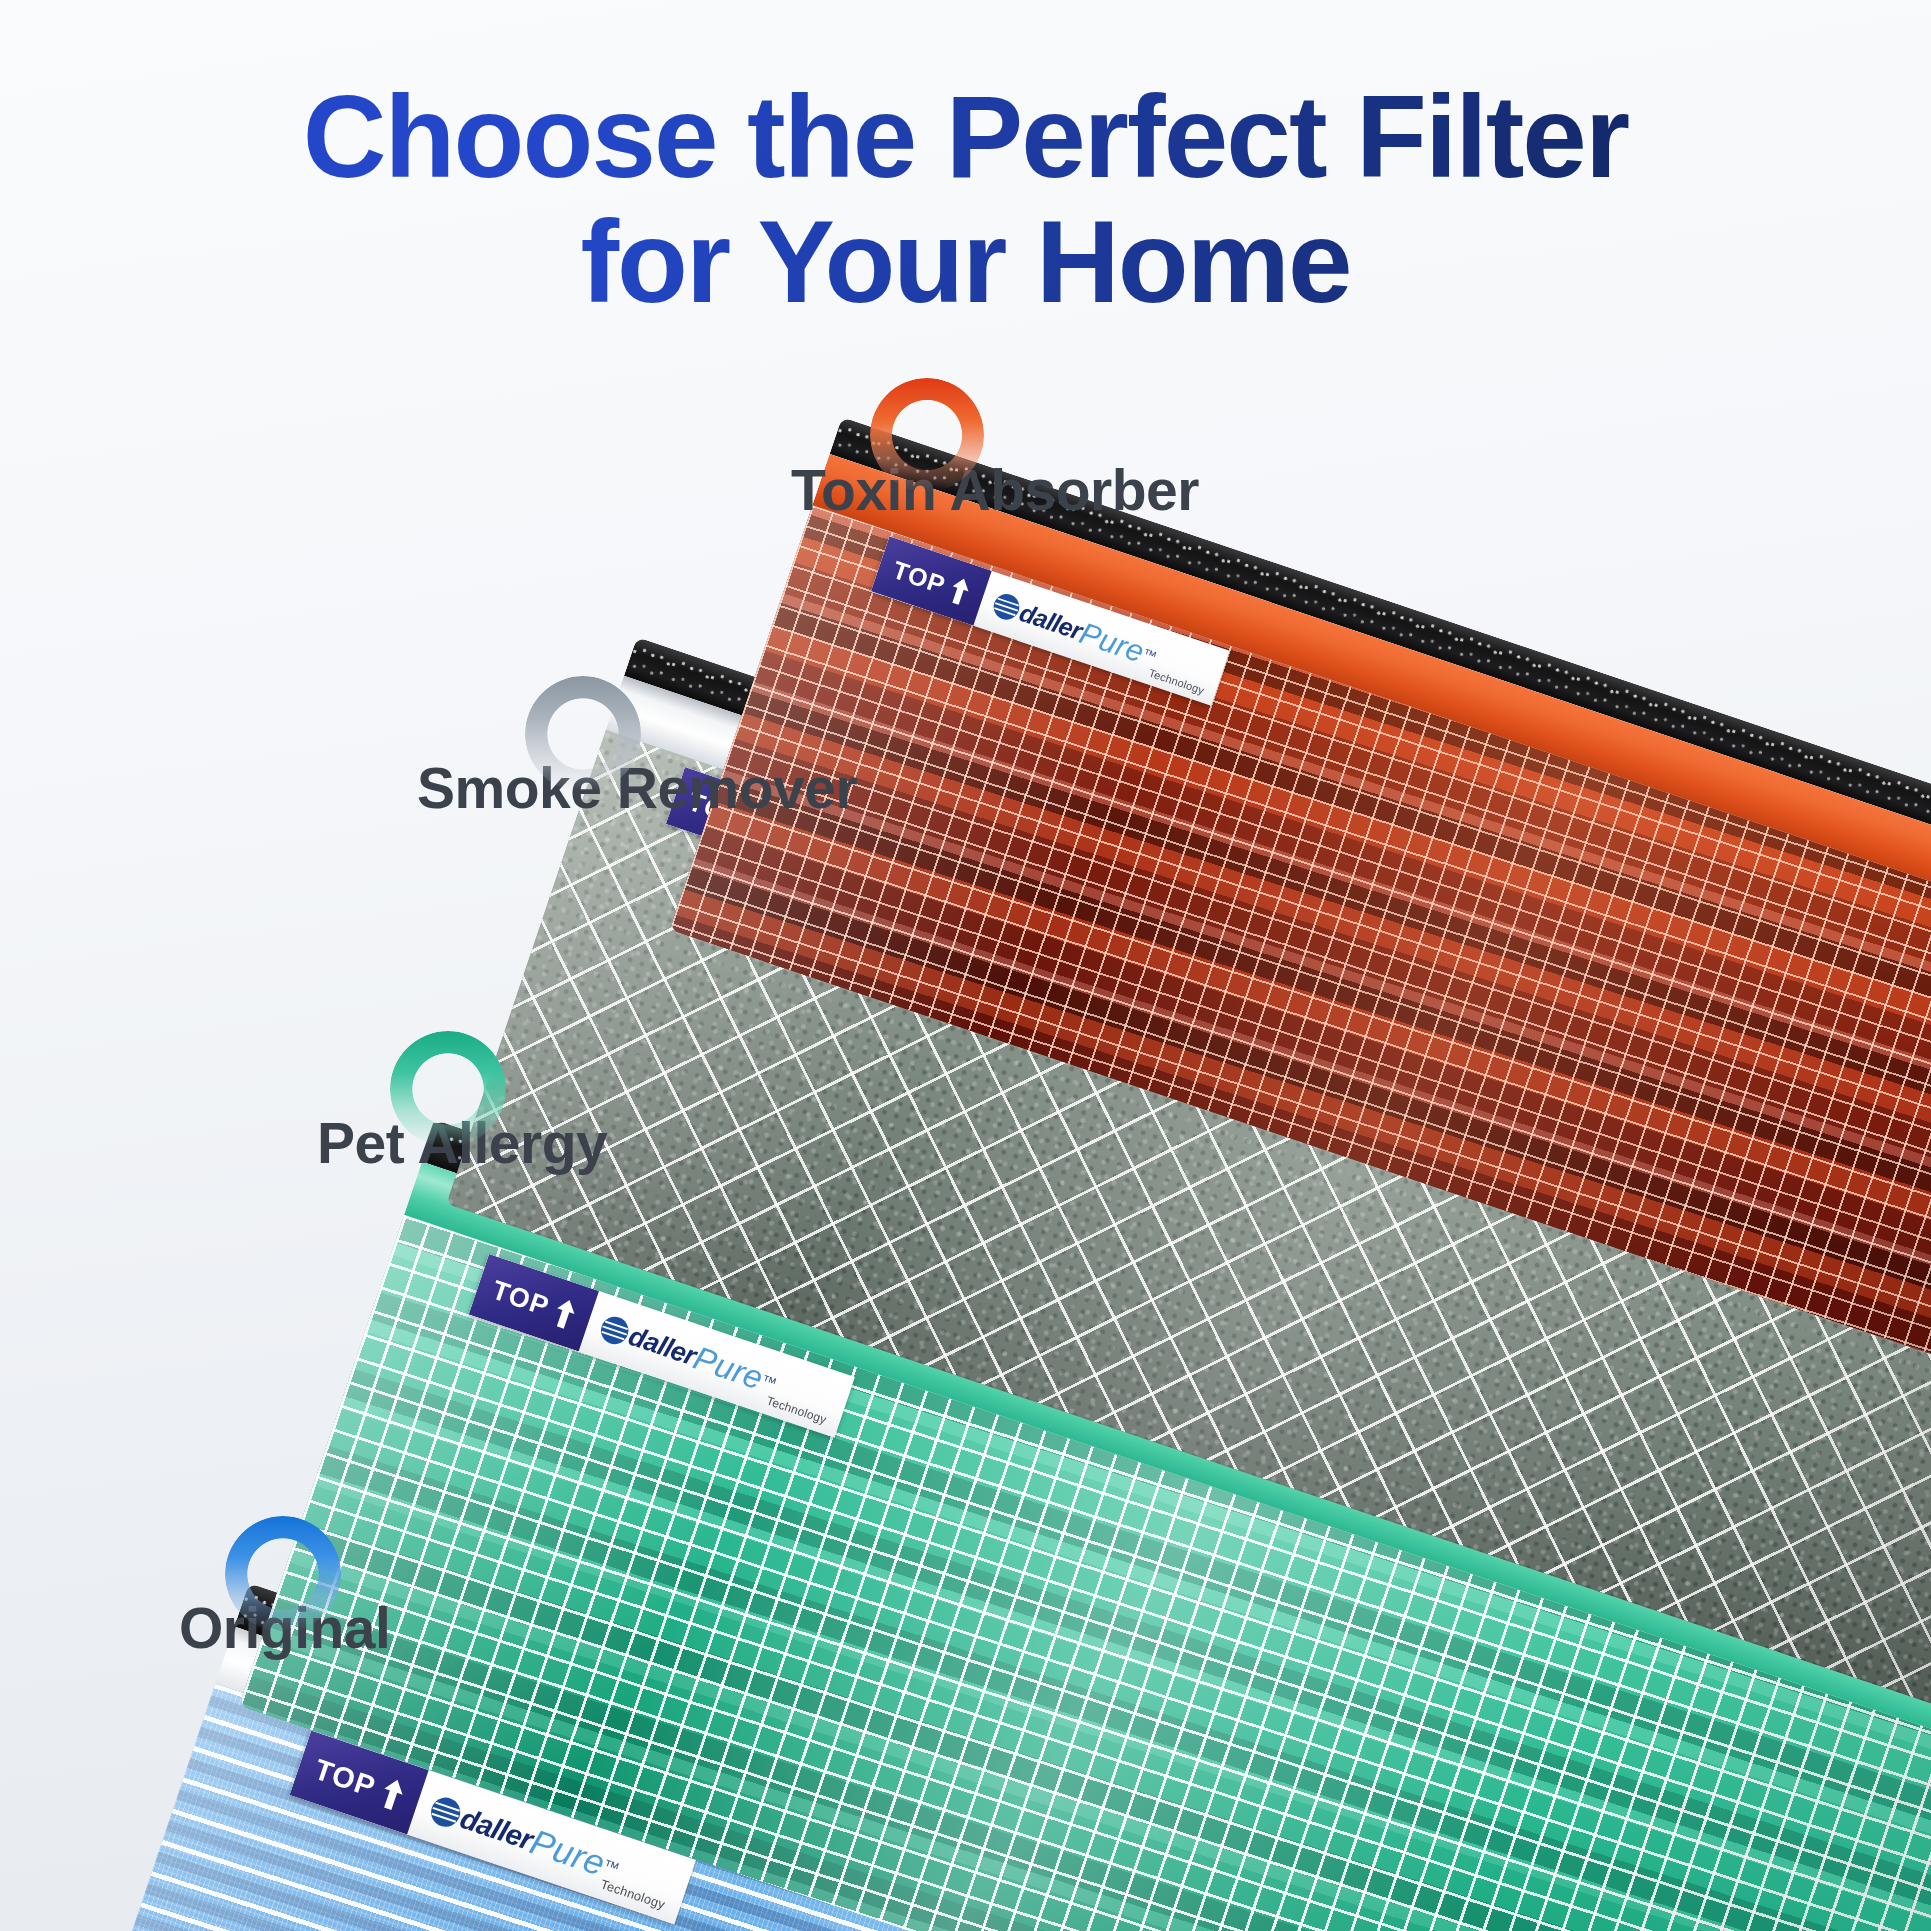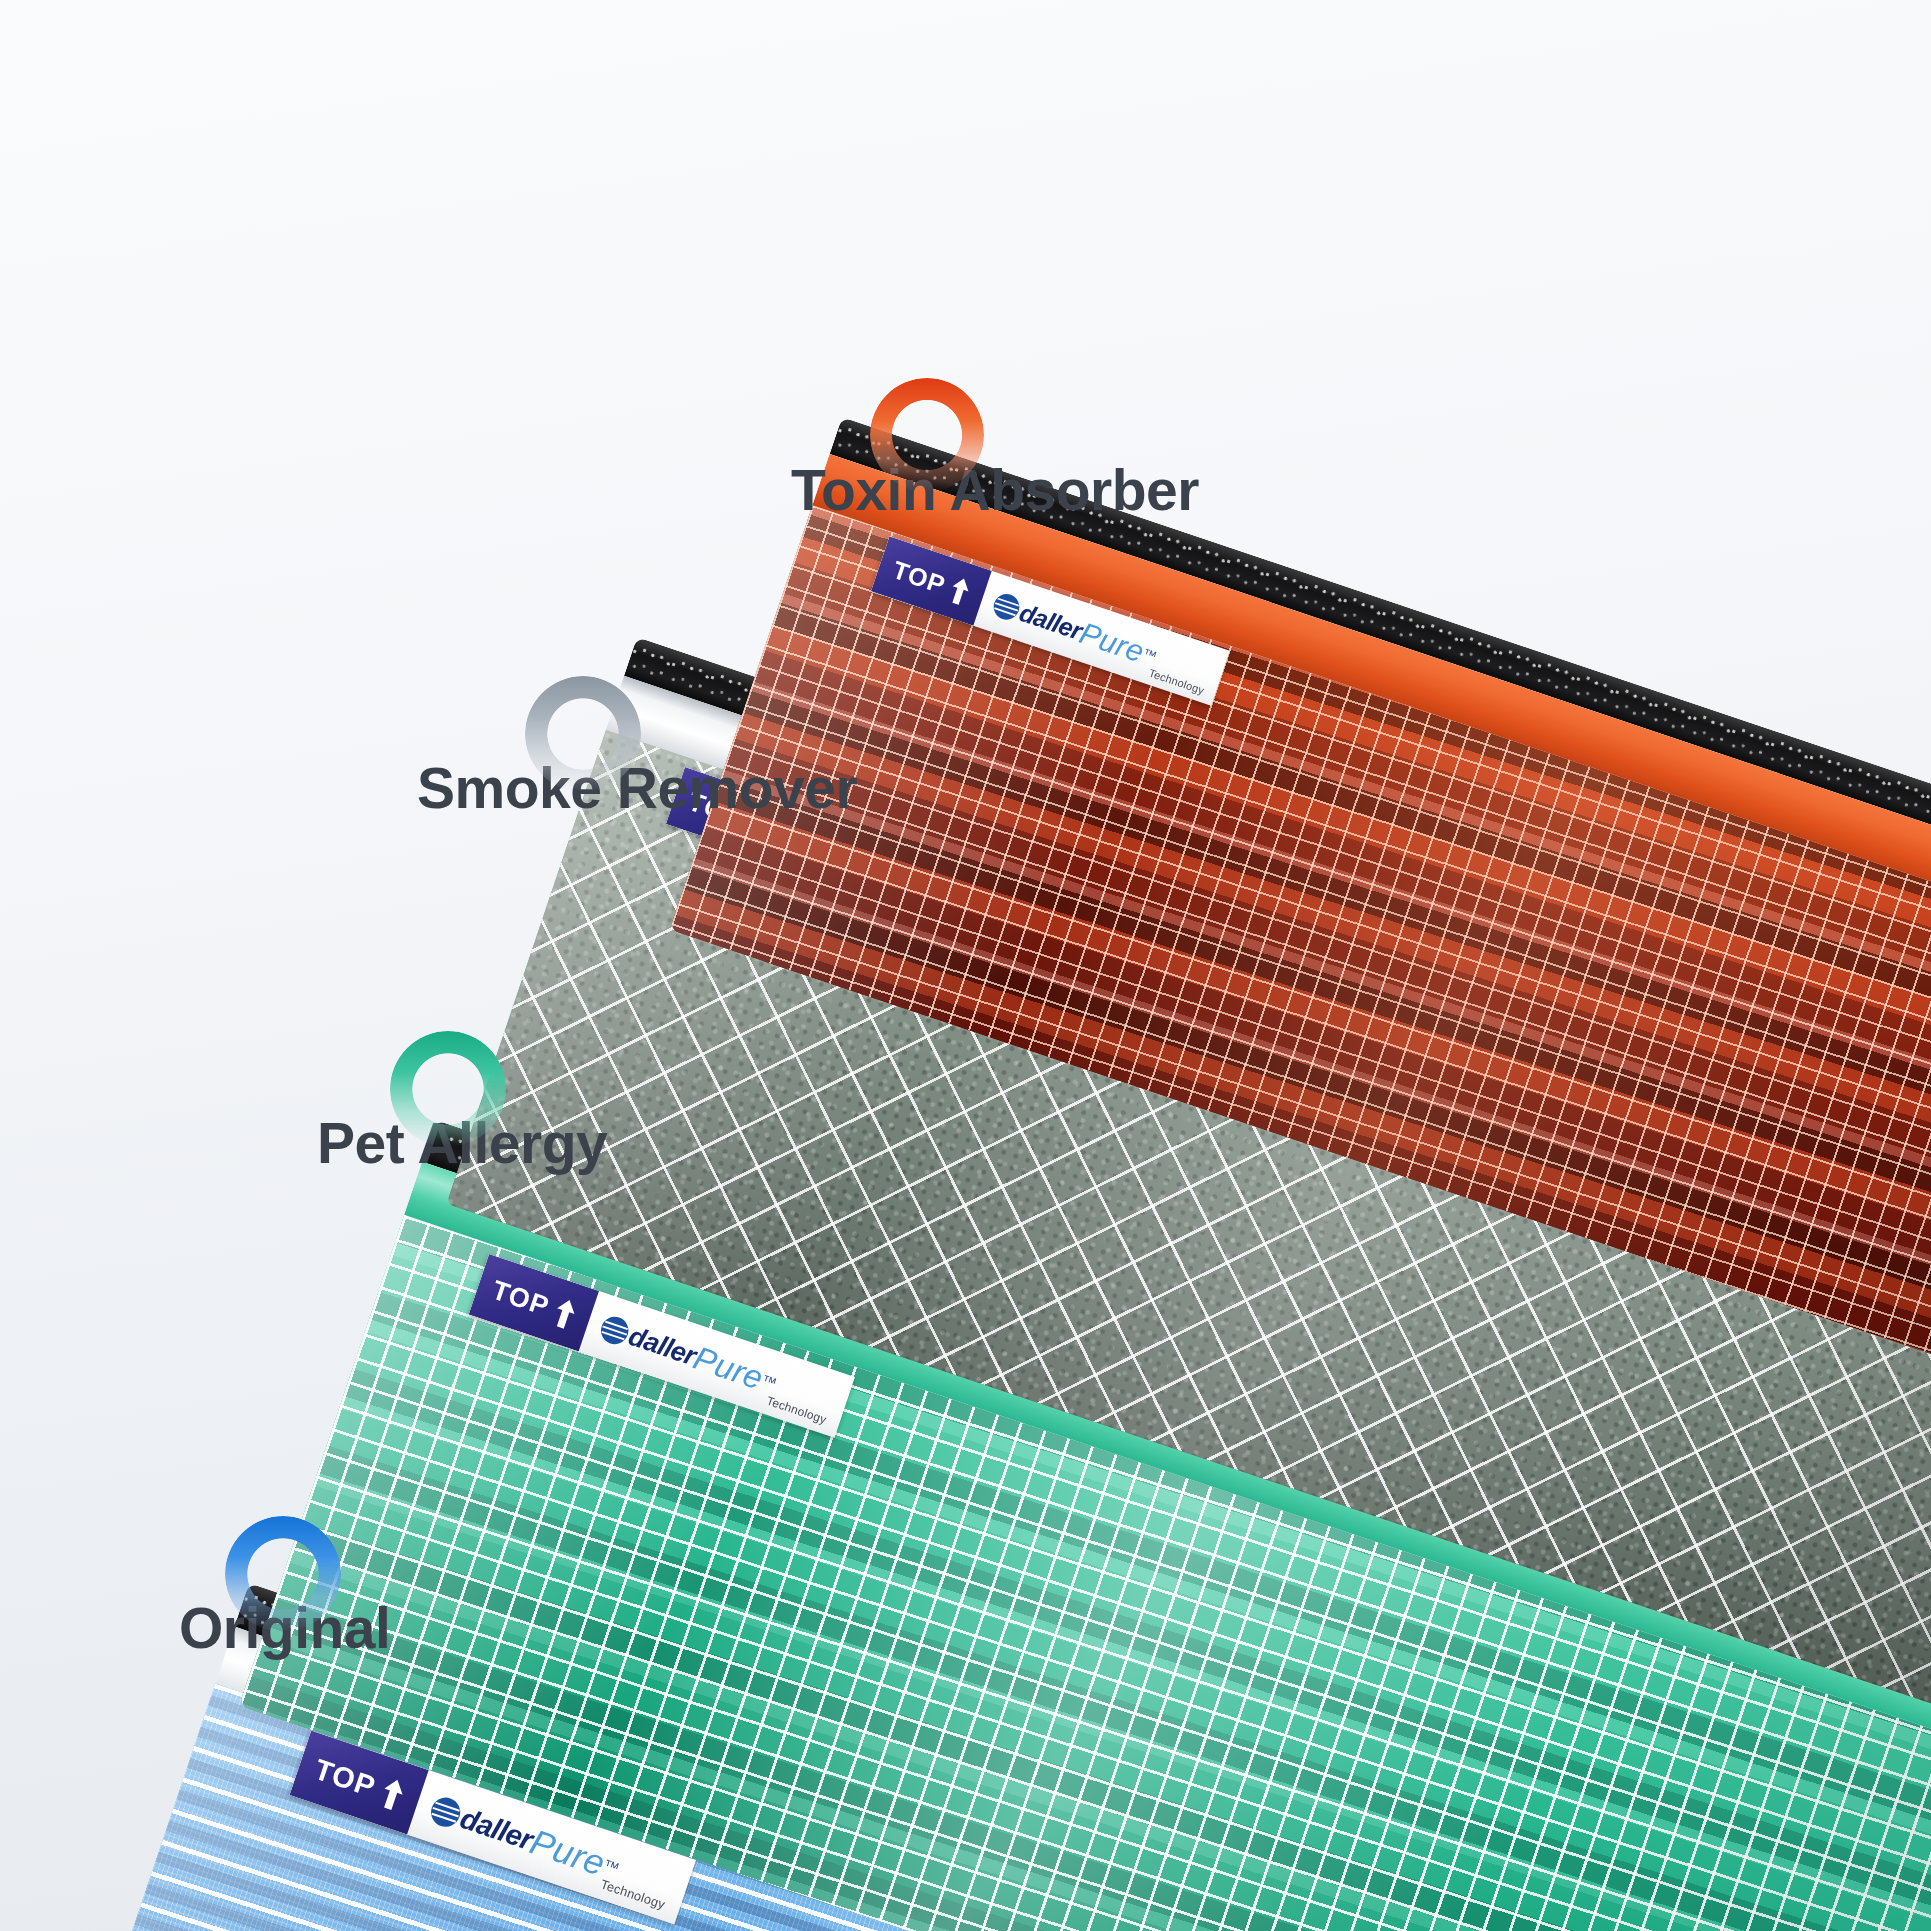--- a/index.html
+++ b/index.html
@@ -96,20 +96,24 @@
   .sqgrid{position:absolute;inset:0;}
   .diamond{position:absolute;inset:0;}
   .pleat{position:absolute;inset:0;}
   .gloss{position:absolute;inset:0;pointer-events:none;}
 </style>
 </head>
 <body>
 
 <div id="stage">
 
+  <div class="headline">
+    <span>Choose the Perfect Filter</span>
+    <span class="l2">for Your Home</span>
+  </div>
 
   <div class="filter" style="left:249px;top:1583px;width:2076px;height:753px;transform:rotate(18.6deg);">
     <div class="panel" style="border-radius:9.7px;">
 
       <div class="foam" style="height:46px;border-radius:8.7px 8.7px 0 0;"></div>
 
       <div class="frame" style="top:46px;height:60px;background:linear-gradient(180deg,#c9ced4 0%,#f4f6f8 22%,#ffffff 55%,#e3e7eb 100%);"></div>
 
       <div class="media" style="top:106px;height:647px;background:linear-gradient(180deg,#6fb6f0 0%,#4c9fe6 35%,#63aeec 70%,#3d8fd8 100%);">
         <div class="pleat" style="background:

